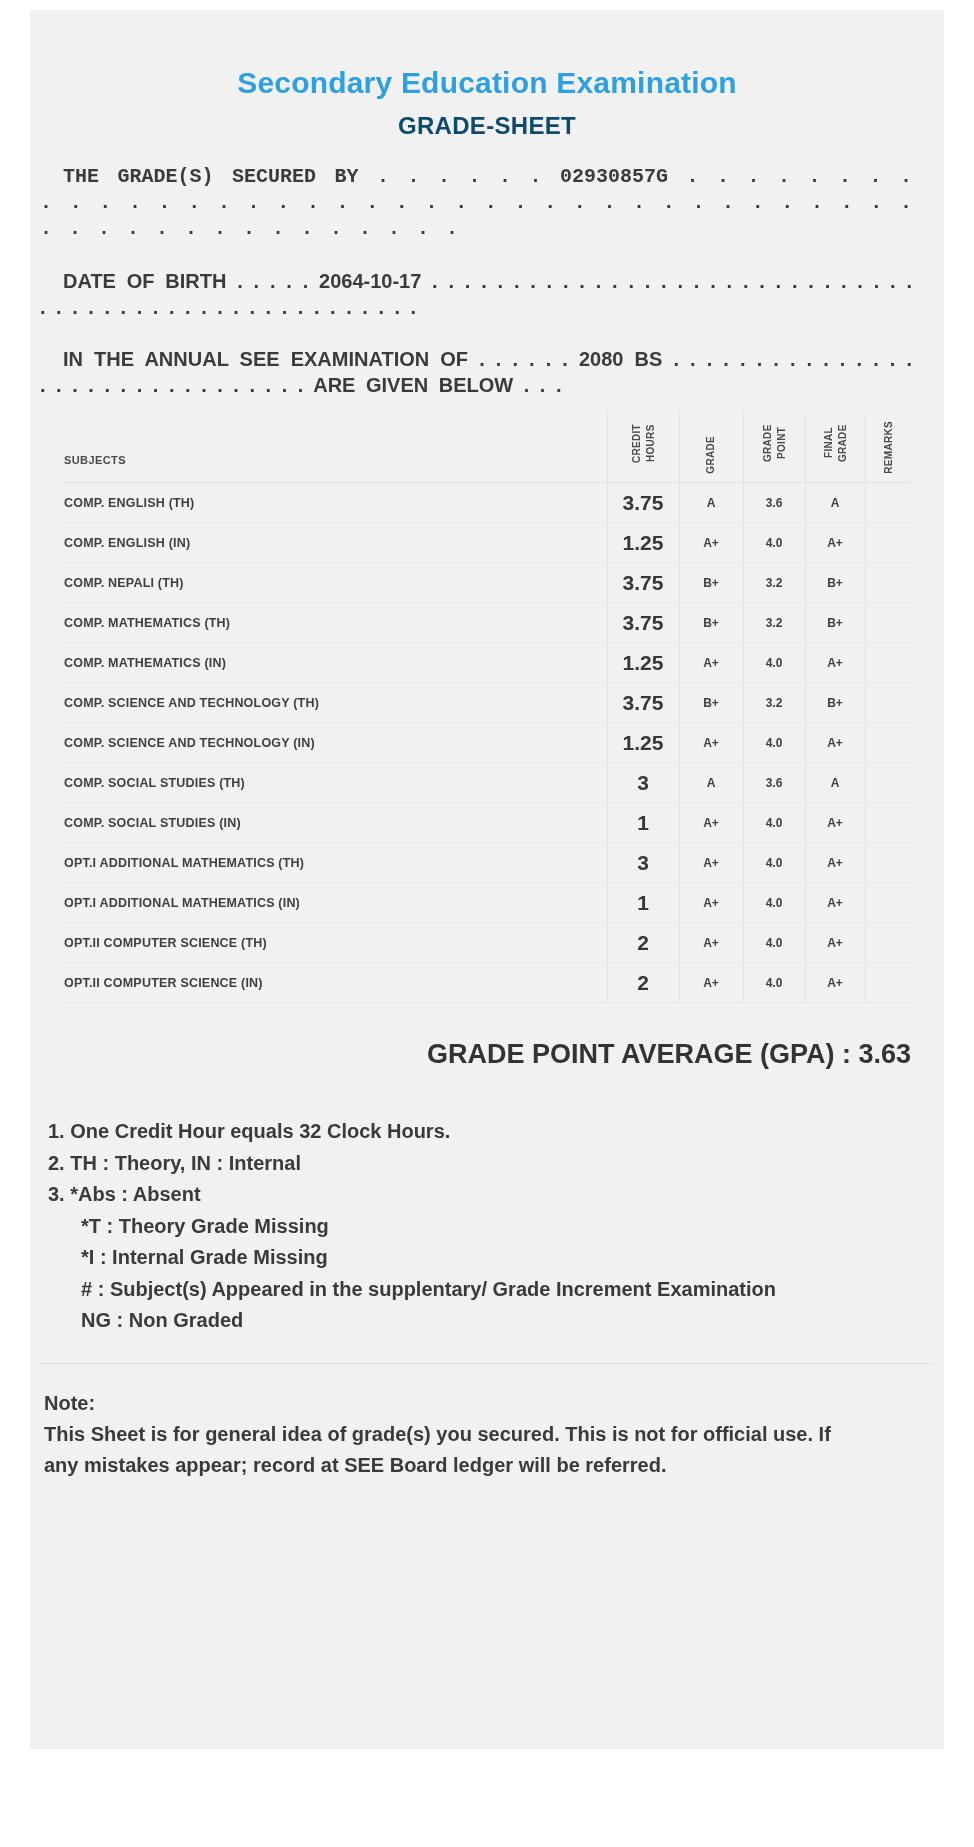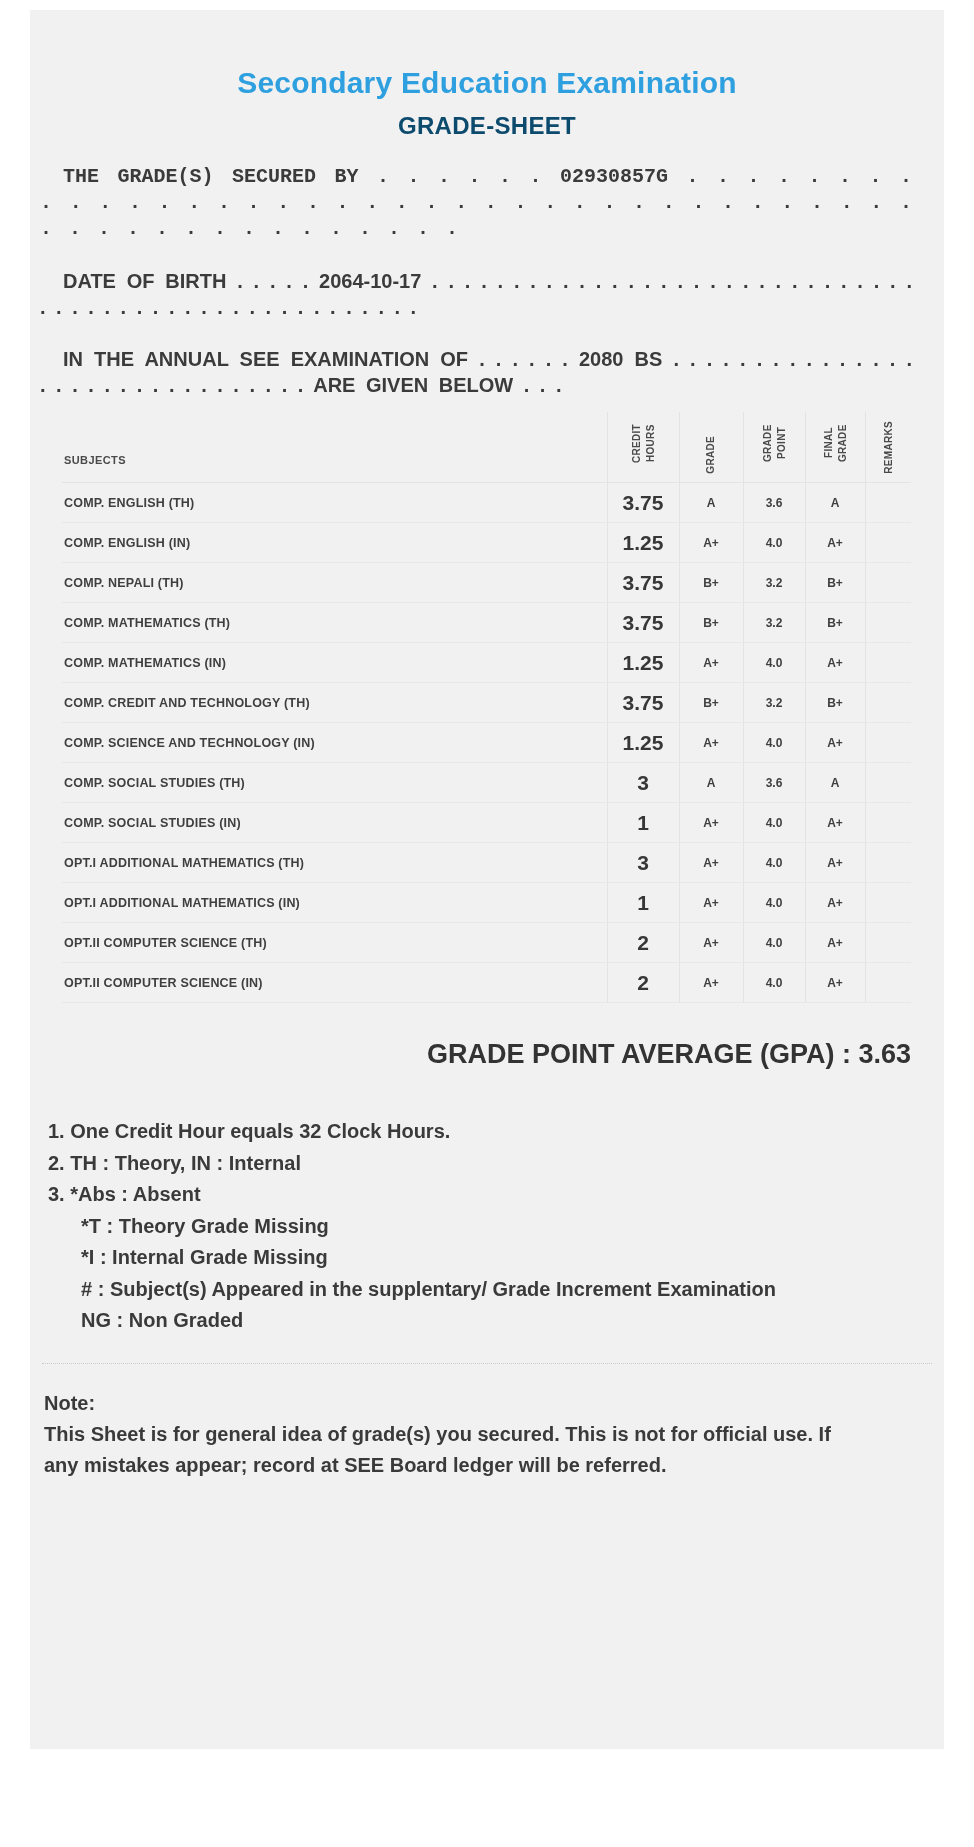--- a/index.html
+++ b/index.html
@@ -196,21 +196,21 @@
         </tr>
         <tr>
           <td class="subj">COMP. MATHEMATICS (IN)</td>
           <td class="credit stat">1.25</td>
           <td class="stat">A+</td>
           <td class="stat">4.0</td>
           <td class="stat">A+</td>
           <td class="stat"></td>
         </tr>
         <tr>
-          <td class="subj">COMP. CREDIT AND TECHNOLOGY (TH)</td>
+          <td class="subj">COMP. SCIENCE AND TECHNOLOGY (TH)</td>
           <td class="credit stat">3.75</td>
           <td class="stat">B+</td>
           <td class="stat">3.2</td>
           <td class="stat">B+</td>
           <td class="stat"></td>
         </tr>
         <tr>
           <td class="subj">COMP. SCIENCE AND TECHNOLOGY (IN)</td>
           <td class="credit stat">1.25</td>
           <td class="stat">A+</td>

